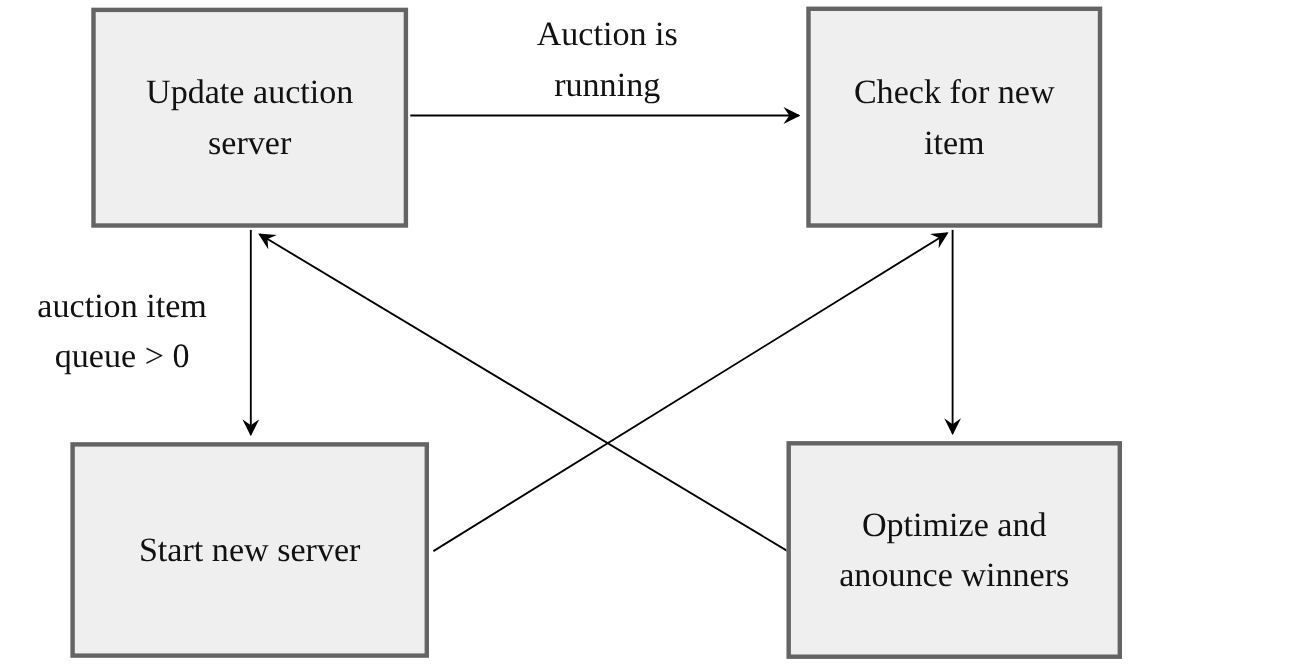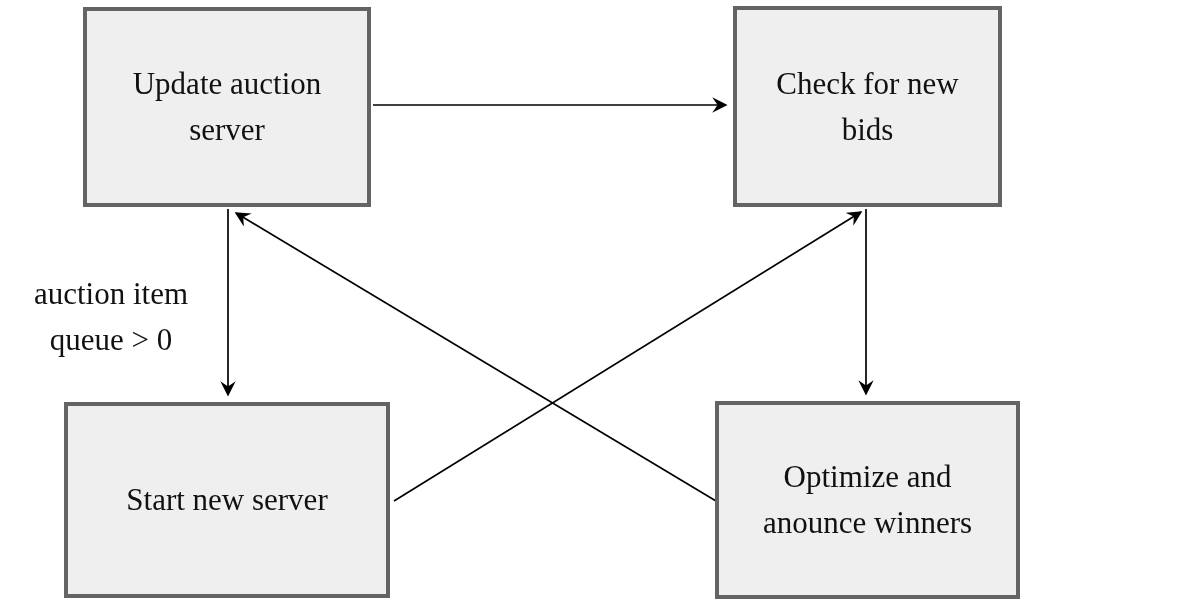--- a/index.html
+++ b/index.html
@@ -45,21 +45,21 @@
     line-height: 46px;
     white-space: pre-line;
     z-index: 2;
   }
   #node-update   { left: 83px;  top: 7px;   width: 288px; height: 200px; }
   #node-check    { left: 733px; top: 6px;   width: 269px; height: 201px; }
   #node-start    { left: 64px;  top: 402px; width: 326px; height: 196px; }
   #node-optimize { left: 715px; top: 401px; width: 305px; height: 198px; }
 
   #label-running { left: 420px; top: 8px;   width: 264px; }
-  #label-queue   { left: 0px;   top: 271px; width: 222px; }
+  #label-queue   { left: 0px;   top: 255px; width: 222px; }
   #label-bids    { left: 878px; top: 236px; width: 300px; }
 </style>
 </head>
 <body>
 
 <div id="canvas">
 
   <svg id="edges-svg" viewBox="0 0 1186 609" xmlns="http://www.w3.org/2000/svg">
     <defs>
       <marker id="arrowhead" viewBox="0 0 10 10" refX="9" refY="5" markerWidth="9" markerHeight="9" orient="auto-start-reverse">
@@ -70,25 +70,27 @@
     <line x1="228" y1="209" x2="228" y2="395" stroke="#000000" stroke-width="1.7" marker-end="url(#arrowhead)"></line>
     <line x1="866" y1="209" x2="866" y2="394" stroke="#000000" stroke-width="1.7" marker-end="url(#arrowhead)"></line>
     <line x1="394" y1="501" x2="861" y2="212" stroke="#000000" stroke-width="1.7" marker-end="url(#arrowhead)"></line>
     <line x1="716" y1="501" x2="236" y2="213" stroke="#000000" stroke-width="1.7" marker-end="url(#arrowhead)"></line>
   </svg>
 
   <div id="node-update" class="node">Update auction
 server</div>
 
   <div id="node-check" class="node">Check for new
-bids</div>
+item</div>
 
   <div id="node-start" class="node">Start new server</div>
 
   <div id="node-optimize" class="node">Optimize and
 anounce winners</div>
 
+  <div id="label-running" class="edge-label">Auction is
+running</div>
 
   <div id="label-queue" class="edge-label">auction item
 queue &gt; 0</div>
 
 
 </div>
 
 </body></html>

